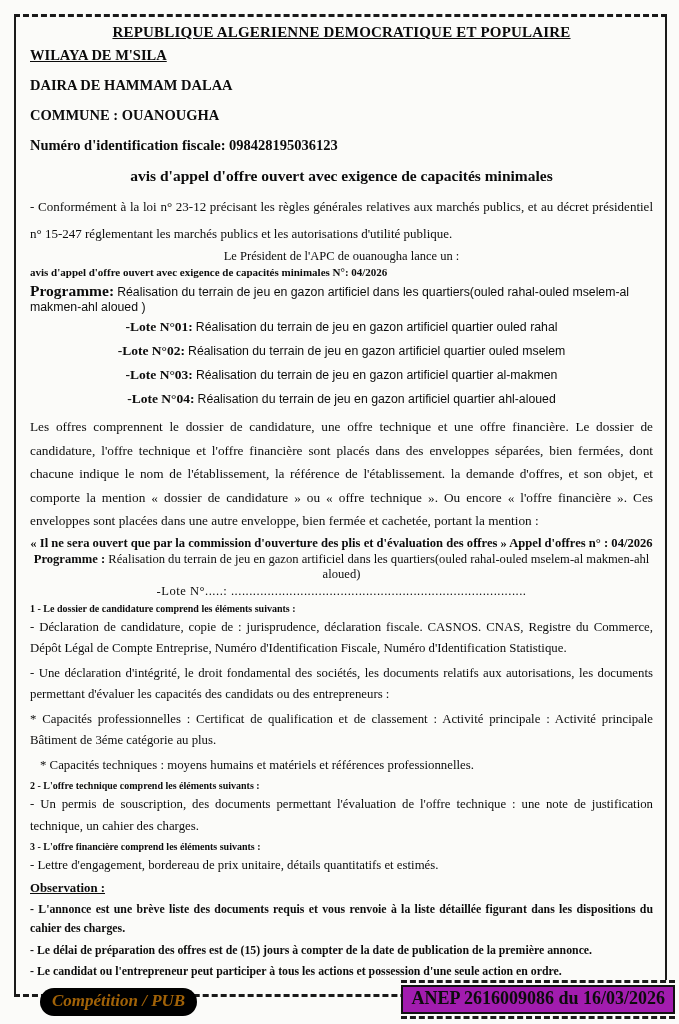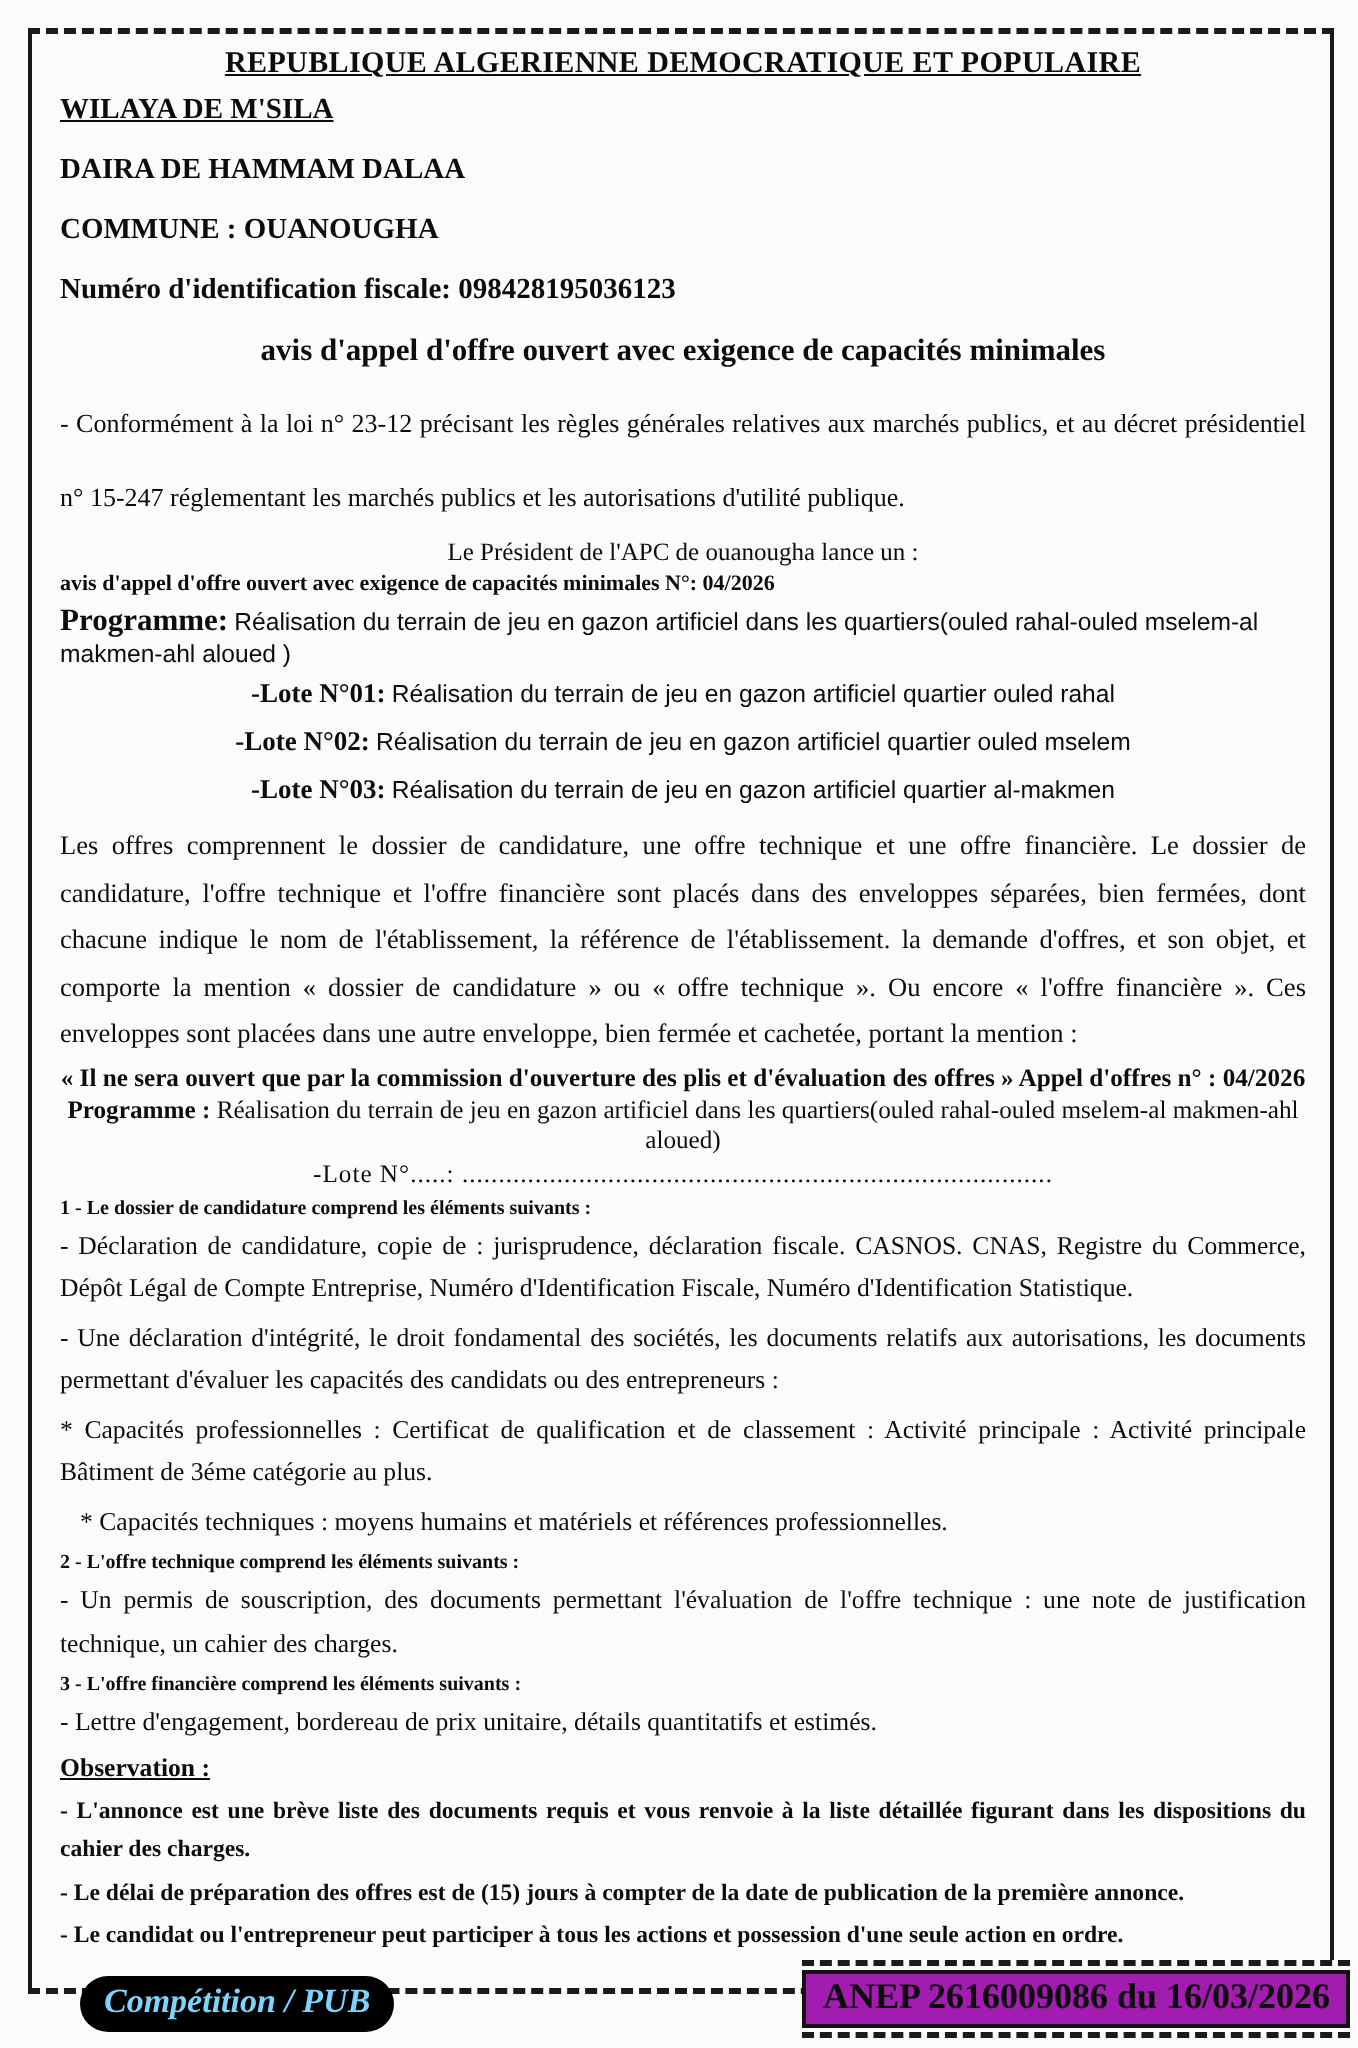--- a/index.html
+++ b/index.html
@@ -13,39 +13,39 @@
     border-left:2px solid #1a1a1a;border-right:2px solid #1a1a1a;
     border-top:3px dashed #1a1a1a;border-bottom:3px dashed #1a1a1a;
     padding:5px 12px 0 14px;box-sizing:border-box;overflow:hidden;
   }
   .center{text-align:center;}
   .u{text-decoration:underline;}
   .b{font-weight:bold;}
   .republic{font-size:15px;font-weight:bold;margin:2px 0 6px 0;letter-spacing:.2px;}
   .hline{font-size:14.5px;font-weight:bold;margin:0 0 13px 0;}
   .notice-title{font-size:15.5px;font-weight:bold;margin:2px 0 8px 0;}
-  .legal{font-size:13px;line-height:37px;margin:0 0 2px 0;text-align:justify;font-family:Liberation Serif, serif;}
+  .legal{font-size:13px;line-height:27px;margin:0 0 2px 0;text-align:justify;font-family:Liberation Serif, serif;}
   .president{font-size:12.5px;text-align:center;margin:2px 0 2px 0;}
   .bigtitle{font-size:11px;font-weight:bold;text-align:left;margin:0 0 4px 0;}
   .prog{font-size:12.3px;margin:0 0 4px 0;}
   .prog .lbl{font-family:"Liberation Serif",serif;font-weight:bold;font-size:15.5px;}
   .sans{font-family:"Liberation Sans",sans-serif;}
   .lot{font-size:12.3px;text-align:center;margin:0 0 8px 0;}
   .lot .lbl{font-family:"Liberation Serif",serif;font-weight:bold;font-size:13.5px;}
   .bodypar{font-size:13.3px;line-height:23.5px;text-align:justify;margin:4px 0 3px 0;}
   .mention{font-size:12.6px;font-weight:bold;text-align:center;margin:3px 0 1px 0;}
   .mention2{font-size:12.6px;text-align:center;margin:0 0 2px 0;}
   .lotblank{font-size:12.6px;text-align:center;margin:0 0 3px 0;letter-spacing:.5px;}
   .sechead{font-size:10px;font-weight:bold;margin:4px 0 3px 0;}
   .secitem{font-size:12.8px;line-height:21.5px;text-align:justify;margin:0 0 3px 0;}
   .indent{padding-left:10px;}
   .obshead{font-size:12.8px;font-weight:bold;text-decoration:underline;margin:4px 0 4px 0;}
   .obsitem{font-size:11.8px;font-weight:bold;line-height:19.5px;text-align:justify;margin:0 0 2px 0;}
   .badge{
-    position:absolute;left:40px;bottom:8px;background:#000;color:#7dd3fc;
+    position:absolute;left:40px;bottom:8px;background:#000;color:#a16207;
     font-family:"Liberation Serif",serif;font-style:italic;font-weight:bold;
     font-size:17px;padding:3px 12px 5px 12px;z-index:3;border-radius:14px;
   }
   .anep-wrap{
     position:absolute;right:4px;bottom:5px;z-index:3;
     border-top:3px dashed #1a1a1a;border-bottom:3px dashed #1a1a1a;padding:2px 0;
     background:#fbfbf9;
   }
   .anep-box{
     border:2.5px solid #111;background:#a21caf;
@@ -83,20 +83,24 @@
     <span class="sans">Réalisation du terrain de jeu en gazon artificiel quartier ouled rahal</span>
   </div>
   <div class="lot">
     <span class="lbl">-Lote N°02:</span>
     <span class="sans">Réalisation du terrain de jeu en gazon artificiel quartier ouled mselem</span>
   </div>
   <div class="lot">
     <span class="lbl">-Lote N°03:</span>
     <span class="sans">Réalisation du terrain de jeu en gazon artificiel quartier al-makmen</span>
   </div>
+  <div class="lot">
+    <span class="lbl">-Lote N°04:</span>
+    <span class="sans">Réalisation du terrain de jeu en gazon artificiel quartier ahl-aloued</span>
+  </div>
 
   <div class="bodypar">Les offres comprennent le dossier de candidature, une offre technique et une offre financière. Le dossier de candidature, l'offre technique et l'offre financière sont placés dans des enveloppes séparées, bien fermées, dont chacune indique le nom de l'établissement, la référence de l'établissement. la demande d'offres, et son objet, et comporte la mention « dossier de candidature » ou « offre technique ». Ou encore « l'offre financière ». Ces enveloppes sont placées dans une autre enveloppe, bien fermée et cachetée, portant la mention :</div>
 
   <div class="mention">« Il ne sera ouvert que par la commission d'ouverture des plis et d'évaluation des offres » Appel d'offres n° : 04/2026</div>
 
   <div class="mention2">
     <span class="b">Programme :</span>
     <span>Réalisation du terrain de jeu en gazon artificiel dans les quartiers(ouled rahal-ouled mselem-al makmen-ahl aloued)</span>
   </div>
 

